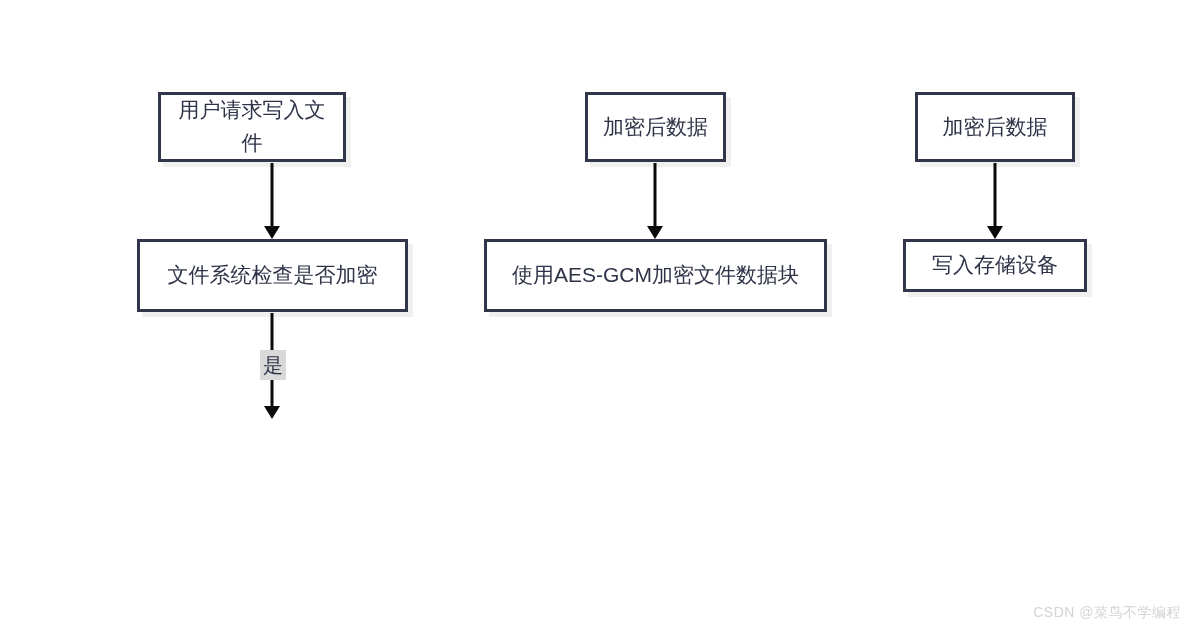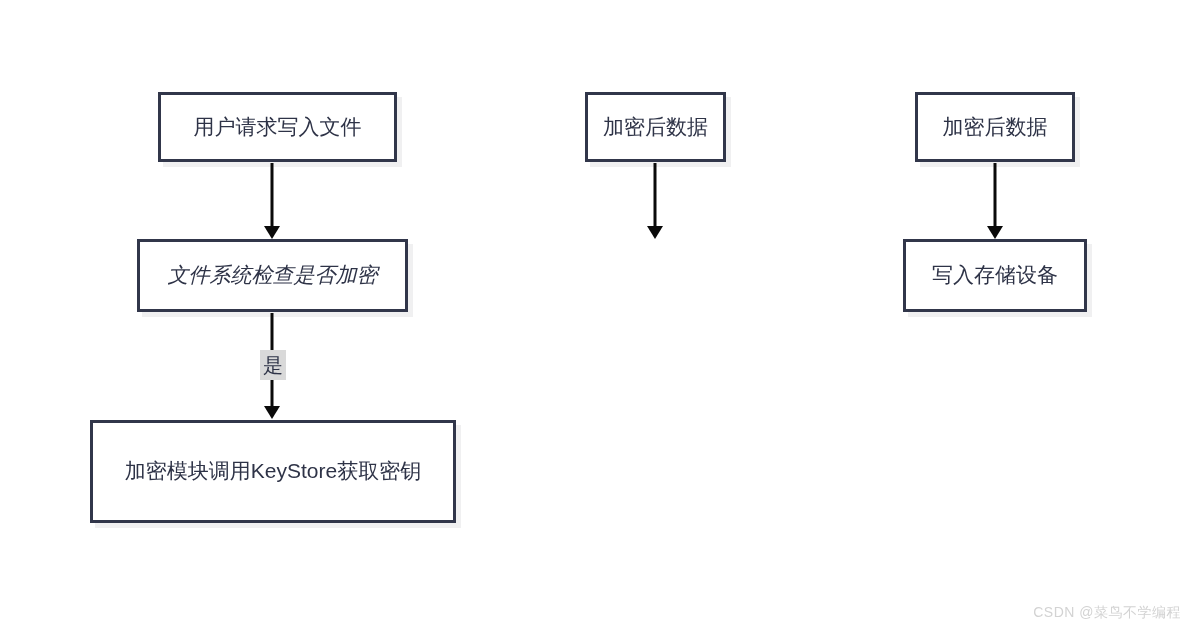--- a/index.html
+++ b/index.html
@@ -78,62 +78,62 @@
     letter-spacing: 0.5px;
     text-shadow: 1px 1px 0 rgba(255,255,255,0.9);
     user-select: none;
   }
 </style>
 </head>
 <body>
 
 <div class="canvas">
 
-  <div class="node" style="left:158px; top:92px; width:239px; height:70px;">
+  <div class="node" style="left:158px; top:92px; width:188px; height:70px;">
     <span>用户请求写入文件</span>
   </div>
 
   <div class="arrow" style="left:264px; top:163px; height:76px;">
     <div class="shaft"></div>
     <div class="head"></div>
   </div>
 
-  <div class="node" style="left:137px; top:239px; width:271px; height:73px;font-style:italic;">
+  <div class="node" style="left:137px; top:239px; width:271px; height:73px;">
     <span>文件系统检查是否加密</span>
   </div>
 
   <div class="arrow" style="left:264px; top:313px; height:106px;">
     <div class="shaft"></div>
     <div class="head"></div>
   </div>
 
   <div class="edge-label" style="left:273px; top:350px;">是</div>
 
-  <div class="node" style="left:90px; top:420px; width:366px; height:103px;">
-    <span>加密模块调用KeyStore获取密钥</span>
-  </div>
 
   <div class="node" style="left:585px; top:92px; width:141px; height:70px;">
     <span>加密后数据</span>
   </div>
 
   <div class="arrow" style="left:647px; top:163px; height:76px;">
     <div class="shaft"></div>
     <div class="head"></div>
   </div>
 
+  <div class="node" style="left:484px; top:239px; width:343px; height:73px;">
+    <span>使用AES-GCM加密文件数据块</span>
+  </div>
 
   <div class="node" style="left:915px; top:92px; width:160px; height:70px;text-align:center;">
     <span>加密后数据</span>
   </div>
 
   <div class="arrow" style="left:987px; top:163px; height:76px;">
     <div class="shaft"></div>
     <div class="head"></div>
   </div>
 
-  <div class="node" style="left:903px; top:239px; width:184px; height:73px;">
+  <div class="node" style="left:903px; top:239px; width:184px; height:53px;">
     <span>写入存储设备</span>
   </div>
 
   <div class="watermark">CSDN @菜鸟不学编程</div>
 
 </div>
 
 </body></html>

